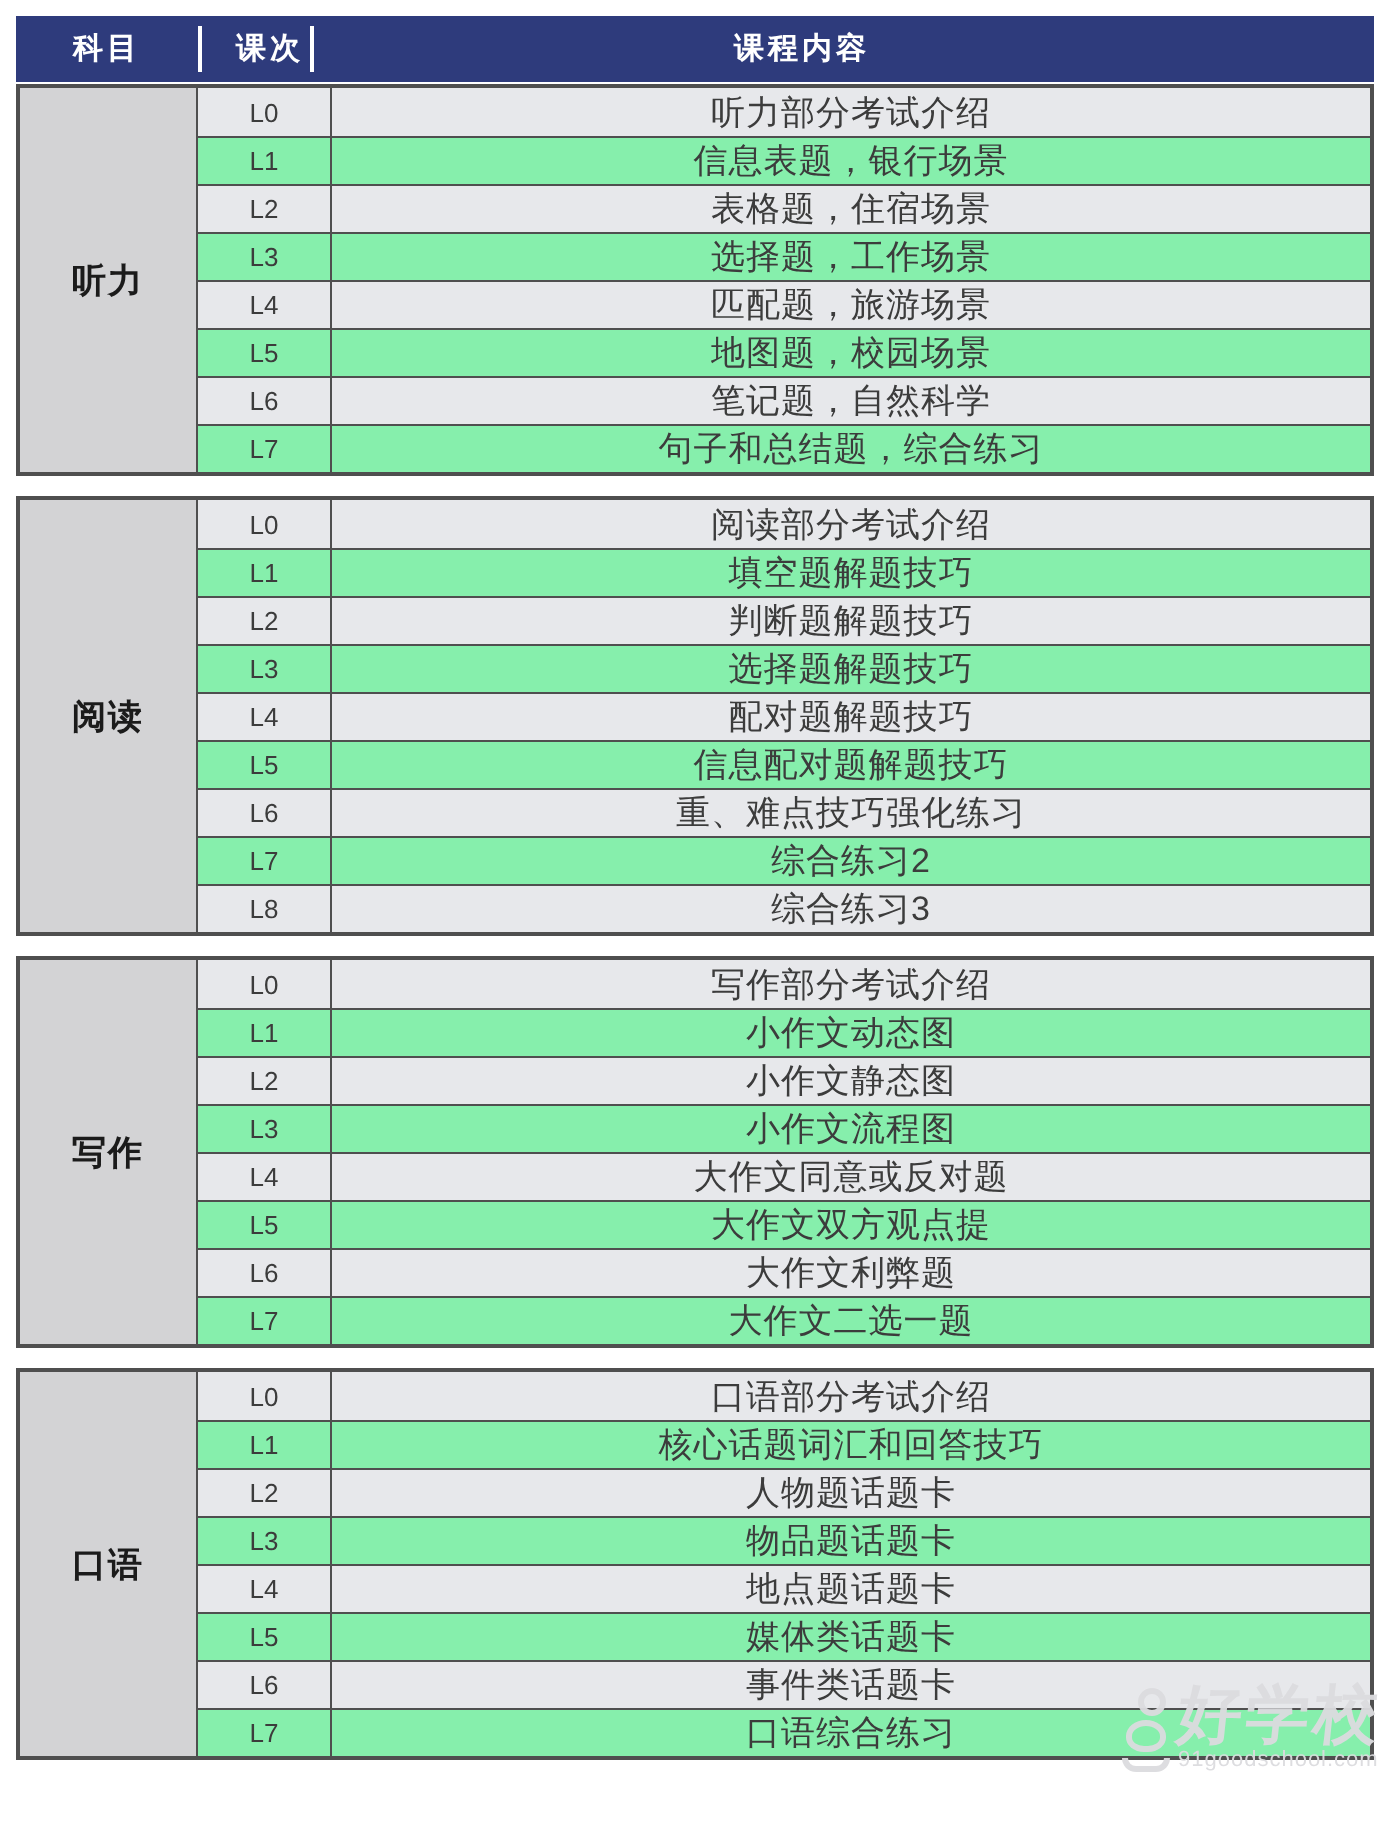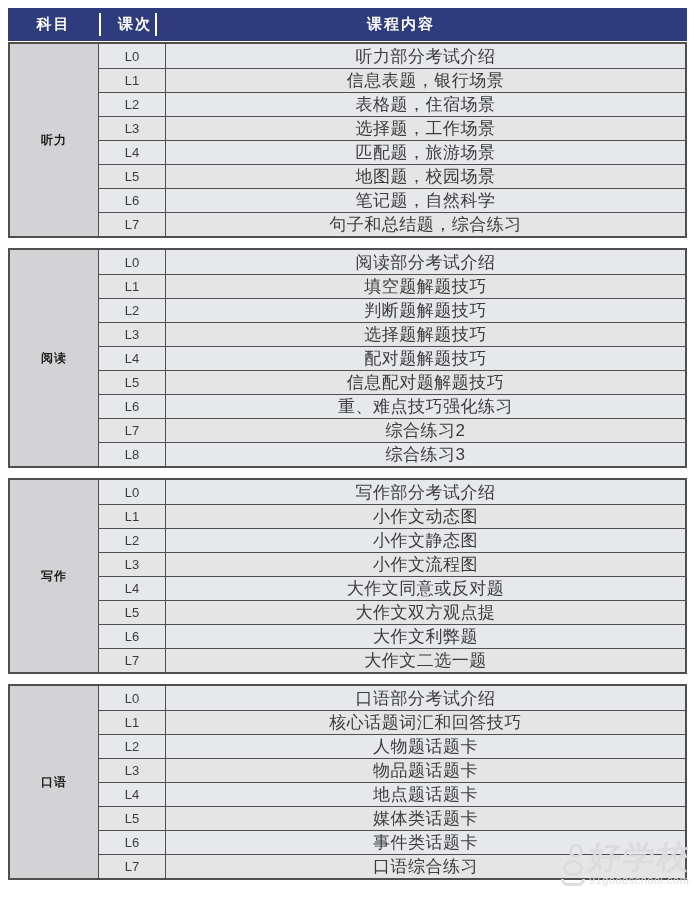--- a/index.html
+++ b/index.html
@@ -36,24 +36,24 @@
   .hdr-divider.d2{left:147px;}
 
   
   .section{
     display:flex;align-items:stretch;border:2px solid var(--border);
     margin-bottom:10px;background:#ffffff;
   }
   .subject-cell{
     width:89px;background:var(--subject-bg);border-right:1px solid var(--border);
     display:flex;align-items:center;justify-content:center;
-    font-size:12px;font-weight:bold;color:var(--subject-text);letter-spacing:1px;
+    font-size:17px;font-weight:bold;color:var(--subject-text);letter-spacing:1px;
   }
   .rows{flex:1;display:flex;flex-direction:column;}
-  .row{display:flex;align-items:stretch;height:24px;background:#e5e5e5;}
+  .row{display:flex;align-items:stretch;height:24px;background:#86efac;}
   .row + .row{border-top:1px solid var(--border);}
   .row:nth-child(odd){background:var(--row-alt-bg);}
   .lesson-cell{
     width:67px;border-right:1px solid var(--border);
     display:flex;align-items:center;justify-content:center;
     font-size:13px;color:var(--body-text);
   }
   .content-cell{
     flex:1;display:flex;align-items:center;justify-content:center;
     font-size:17px;color:var(--body-text);letter-spacing:0.5px;

